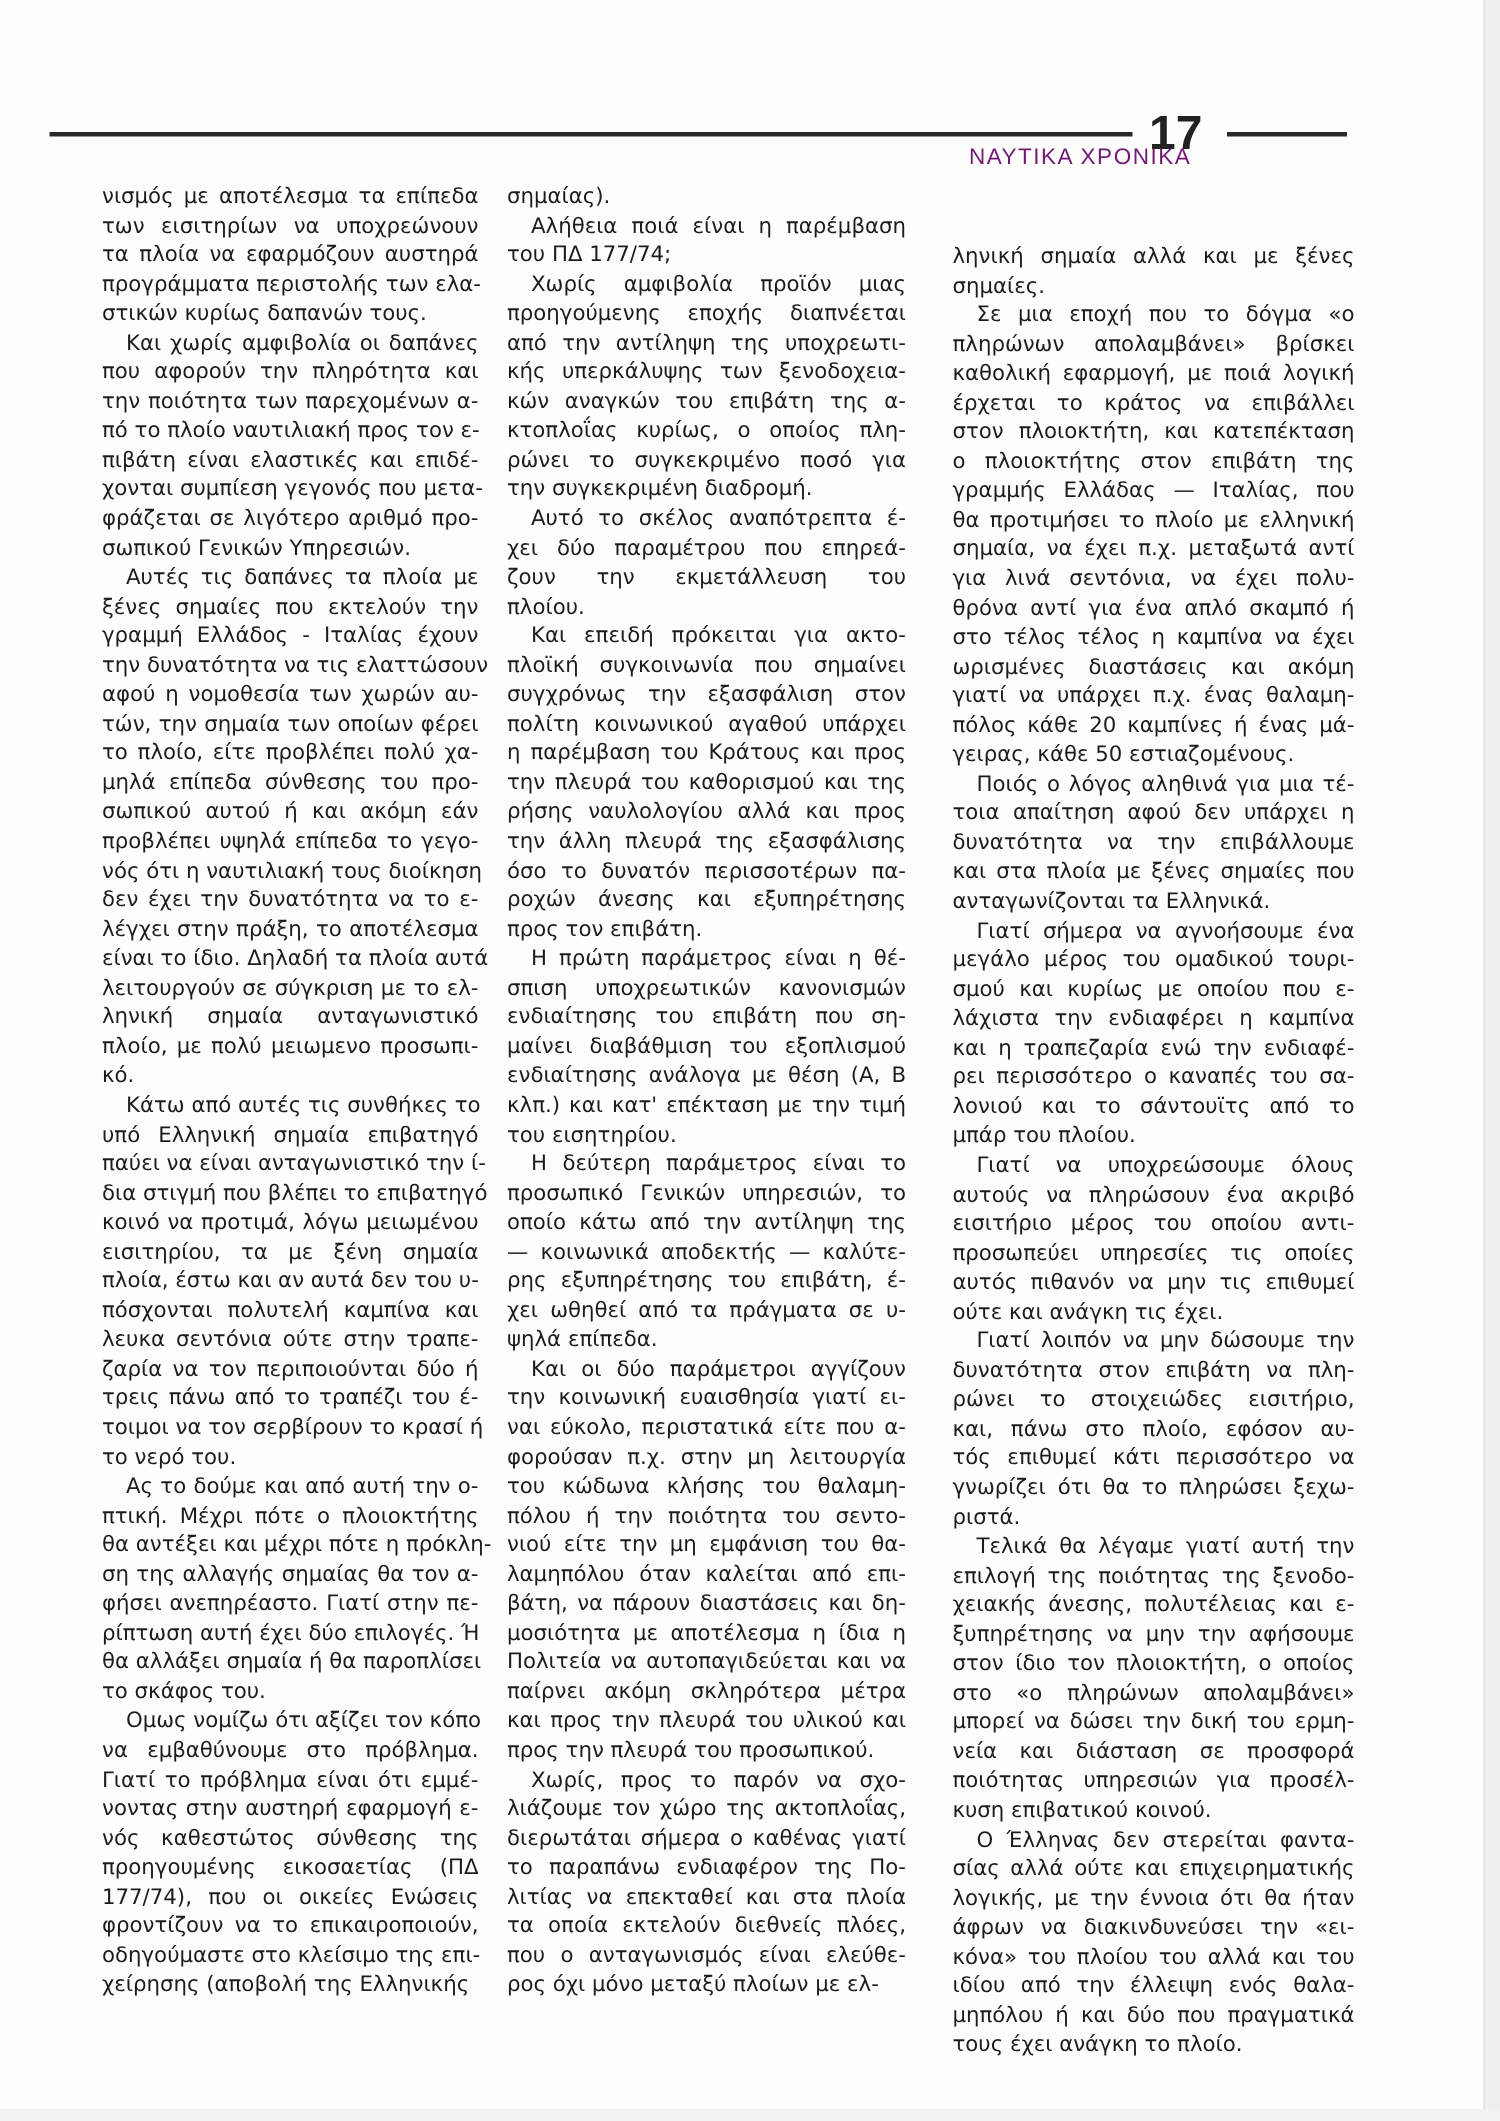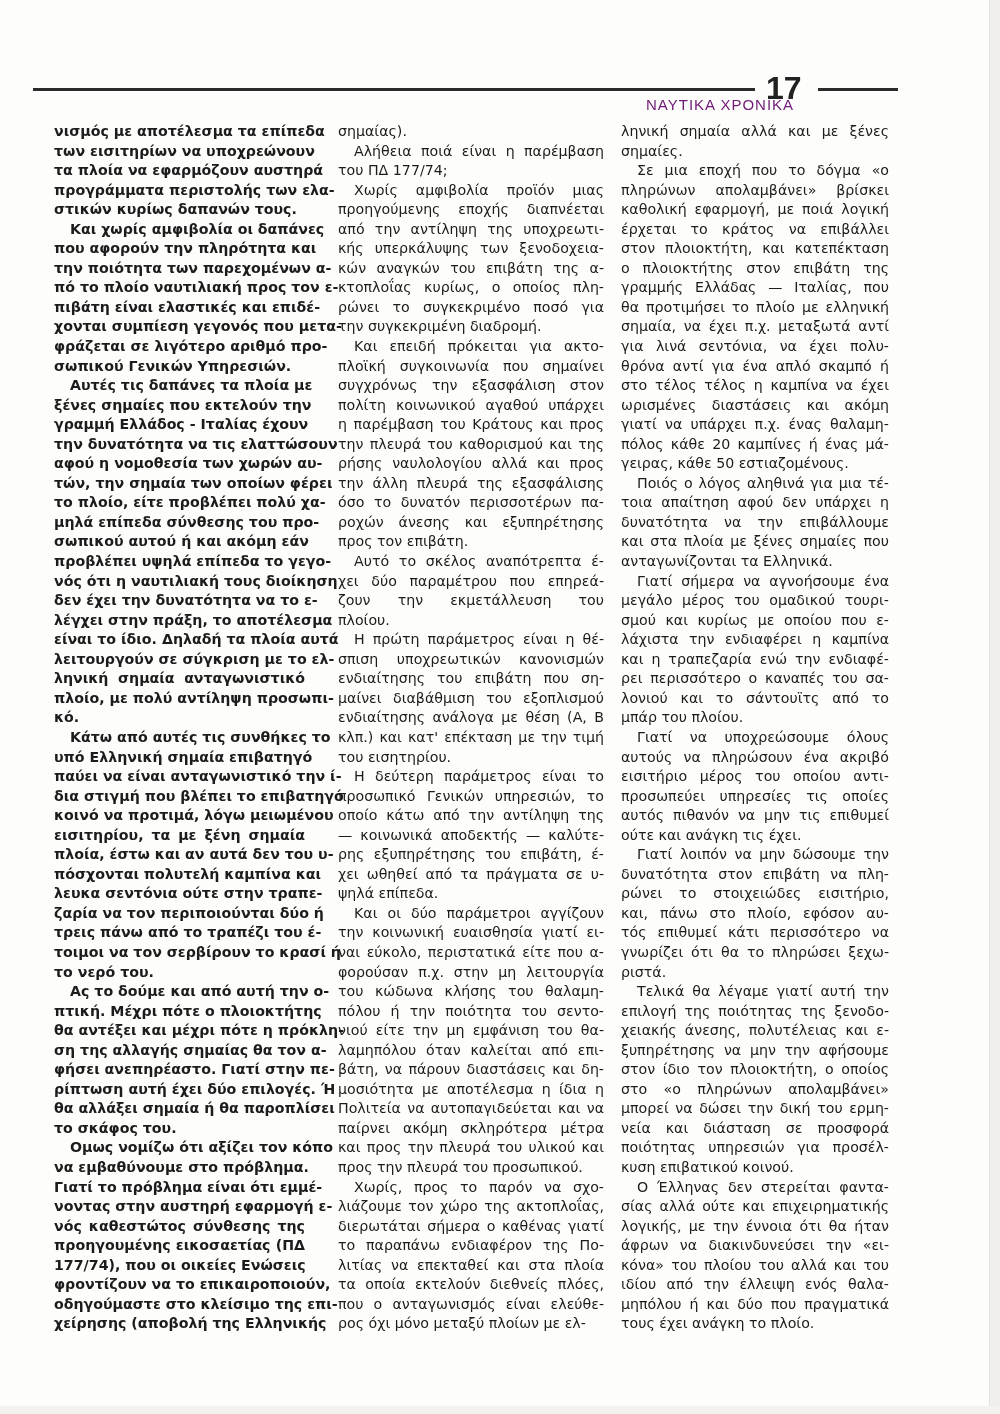--- a/index.html
+++ b/index.html
@@ -9,23 +9,23 @@
     font-family: "DejaVu Sans", sans-serif;
     color: #1c1c1c;
   }
   .right-edge { position: absolute; top: 0; right: 0; width: 10px; height: 1414px; background: #f0efec; border-left: 1px solid #e3e2de; }
   .bottom-edge { position: absolute; left: 0; bottom: 0; width: 1000px; height: 8px; background: #f3f2ee; }
   .rule-left { position: absolute; left: 33px; top: 88px; width: 722px; height: 3px; background: #2a2a2a; }
   .rule-right { position: absolute; left: 818px; top: 88px; width: 80px; height: 3px; background: #2a2a2a; }
   .page-number { position: absolute; left: 766px; top: 70px; font-size: 32px; font-weight: bold; font-family: "Liberation Sans", sans-serif; color: #222; letter-spacing: 0px; }
   .journal-title { position: absolute; left: 598px; top: 96px; font-size: 15px; font-family: "Liberation Sans", sans-serif; letter-spacing: 1px; color: #701a75; margin-left: 48px; }
   .column { position: absolute; top: 122px; }
-  .col1 { left: 54px; width: 251px; font-weight: bold; }
+  .col1 { left: 68px; width: 251px; }
   .col2 { left: 338px; width: 266px; }
-  .col3 { left: 621px; width: 268px; }
+  .col3 { left: 635px; width: 268px; margin-top: 40px; }
   .line {
     font-size: 14.2px; line-height: 19.55px; height: 19.55px;
     white-space: nowrap; text-align: justify; text-align-last: justify;
     overflow: visible;
   }
   .line.last { text-align-last: left; }
   .line.indent { padding-left: 16px; }
 </style>
 </head>
 <body>
@@ -66,21 +66,21 @@
       <div class="line">το πλοίο, είτε προβλέπει πολύ χα-</div>
       <div class="line">μηλά επίπεδα σύνθεσης του προ-</div>
       <div class="line">σωπικού αυτού ή και ακόμη εάν</div>
       <div class="line">προβλέπει υψηλά επίπεδα το γεγο-</div>
       <div class="line">νός ότι η ναυτιλιακή τους διοίκηση</div>
       <div class="line">δεν έχει την δυνατότητα να το ε-</div>
       <div class="line">λέγχει στην πράξη, το αποτέλεσμα</div>
       <div class="line">είναι το ίδιο. Δηλαδή τα πλοία αυτά</div>
       <div class="line">λειτουργούν σε σύγκριση με το ελ-</div>
       <div class="line">ληνική σημαία ανταγωνιστικό</div>
-      <div class="line">πλοίο, με πολύ αντίληψη προσωπι-</div>
+      <div class="line">πλοίο, με πολύ μειωμενο προσωπι-</div>
       <div class="line last">κό.</div>
     </div>
     <div>
       <div class="line indent">Κάτω από αυτές τις συνθήκες το</div>
       <div class="line">υπό Ελληνική σημαία επιβατηγό</div>
       <div class="line">παύει να είναι ανταγωνιστικό την ί-</div>
       <div class="line">δια στιγμή που βλέπει το επιβατηγό</div>
       <div class="line">κοινό να προτιμά, λόγω μειωμένου</div>
       <div class="line">εισιτηρίου, τα με ξένη σημαία</div>
       <div class="line">πλοία, έστω και αν αυτά δεν του υ-</div>
@@ -126,37 +126,37 @@
       <div class="line indent">Χωρίς αμφιβολία προϊόν μιας</div>
       <div class="line">προηγούμενης εποχής διαπνέεται</div>
       <div class="line">από την αντίληψη της υποχρεωτι-</div>
       <div class="line">κής υπερκάλυψης των ξενοδοχεια-</div>
       <div class="line">κών αναγκών του επιβάτη της α-</div>
       <div class="line">κτοπλοΐας κυρίως, ο οποίος πλη-</div>
       <div class="line">ρώνει το συγκεκριμένο ποσό για</div>
       <div class="line last">την συγκεκριμένη διαδρομή.</div>
     </div>
     <div>
+      <div class="line indent">Αυτό το σκέλος αναπότρεπτα έ-</div>
+      <div class="line">χει δύο παραμέτρου που επηρεά-</div>
+      <div class="line">ζουν την εκμετάλλευση του</div>
+      <div class="line last">πλοίου.</div>
+    </div>
+    <div>
       <div class="line indent">Και επειδή πρόκειται για ακτο-</div>
       <div class="line">πλοϊκή συγκοινωνία που σημαίνει</div>
       <div class="line">συγχρόνως την εξασφάλιση στον</div>
       <div class="line">πολίτη κοινωνικού αγαθού υπάρχει</div>
       <div class="line">η παρέμβαση του Κράτους και προς</div>
       <div class="line">την πλευρά του καθορισμού και της</div>
       <div class="line">ρήσης ναυλολογίου αλλά και προς</div>
       <div class="line">την άλλη πλευρά της εξασφάλισης</div>
       <div class="line">όσο το δυνατόν περισσοτέρων πα-</div>
       <div class="line">ροχών άνεσης και εξυπηρέτησης</div>
       <div class="line last">προς τον επιβάτη.</div>
-    </div>
-    <div>
-      <div class="line indent">Αυτό το σκέλος αναπότρεπτα έ-</div>
-      <div class="line">χει δύο παραμέτρου που επηρεά-</div>
-      <div class="line">ζουν την εκμετάλλευση του</div>
-      <div class="line last">πλοίου.</div>
     </div>
     <div>
       <div class="line indent">Η πρώτη παράμετρος είναι η θέ-</div>
       <div class="line">σπιση υποχρεωτικών κανονισμών</div>
       <div class="line">ενδιαίτησης του επιβάτη που ση-</div>
       <div class="line">μαίνει διαβάθμιση του εξοπλισμού</div>
       <div class="line">ενδιαίτησης ανάλογα με θέση (Α, Β</div>
       <div class="line">κλπ.) και κατ' επέκταση με την τιμή</div>
       <div class="line last">του εισητηρίου.</div>
     </div>

